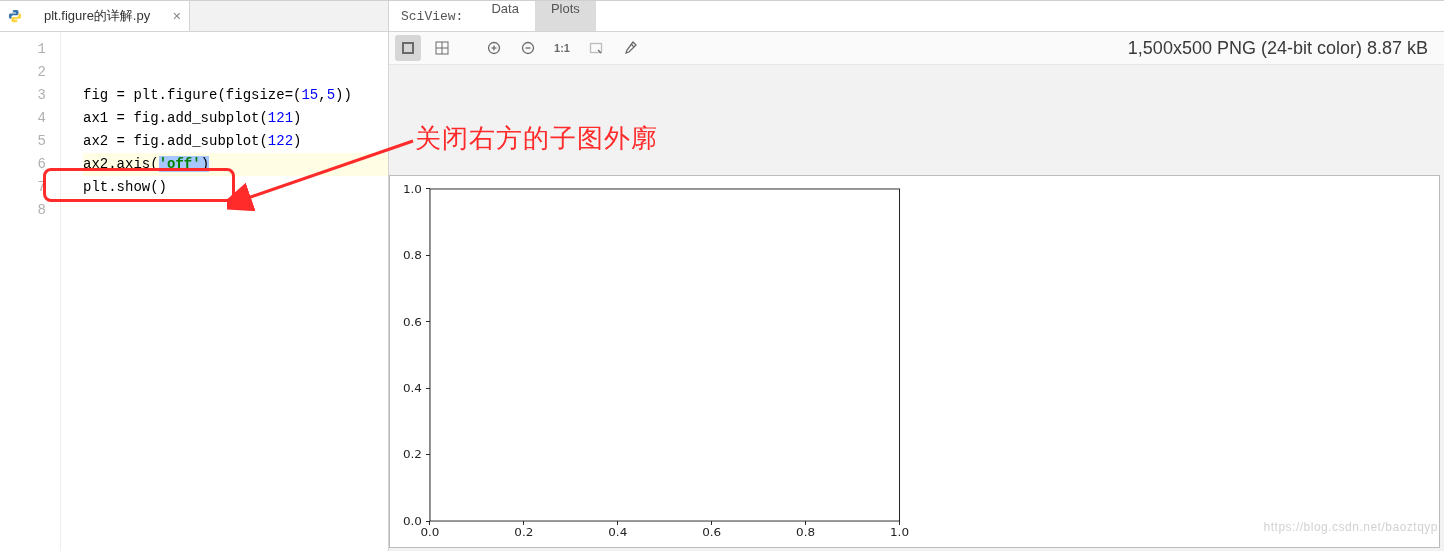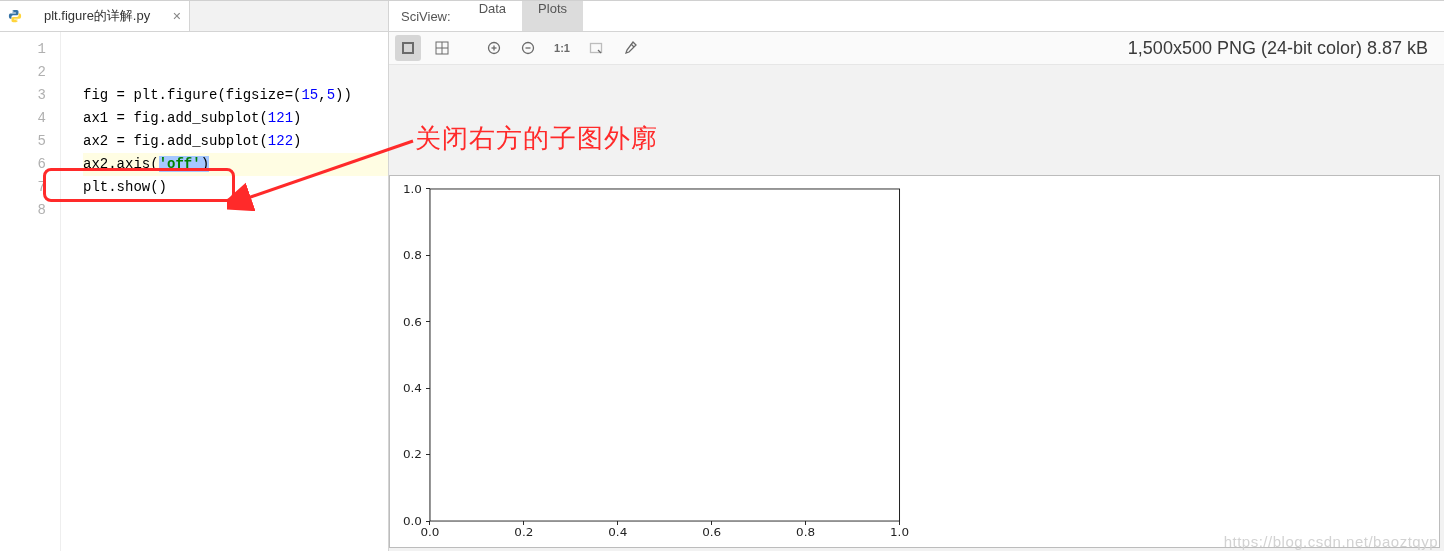--- a/index.html
+++ b/index.html
@@ -17,35 +17,35 @@
   .code-line{height:23px;white-space:pre;}
   .kw{color:#000080;font-weight:bold;}
   .num{color:#0000ff;}
   .str{color:#008000;font-weight:bold;}
   .hl-line{background:#fffde3;display:inline-block;width:100%;}
   .sel{background:#a6c8ff;}
   .red-box{position:absolute;border:3px solid #ff2a2a;border-radius:8px;pointer-events:none;}
   
   .sciview{flex:1;display:flex;flex-direction:column;}
   .sv-tabs{height:30px;display:flex;align-items:center;border-bottom:1px solid #d4d4d4;background:#fff;}
-  .sv-label{padding:0 12px;color:#555;}
+  .sv-label{padding:0 12px;color:#555;font-family:Liberation Mono, monospace;}
   .sv-tab{padding:0 16px;height:100%;display:flex;align-items:flex-start;color:#555;}
   .sv-tab.active{background:#dcdcdc;}
   .toolbar{height:32px;display:flex;align-items:center;border-bottom:1px solid #e6e6e6;background:#fafafa;padding:0 6px;gap:8px;position:relative;}
   .tool-btn{width:26px;height:26px;display:flex;align-items:center;justify-content:center;color:#6a6a6a;border-radius:3px;}
   .tool-btn.active{background:#d6d6d6;}
   .tool-btn svg{width:16px;height:16px;}
   .img-info{margin-left:auto;color:#3a3a3a;font-size:18px;padding-right:10px;white-space:nowrap;}
   .plot-zone{flex:1;position:relative;background:#f2f2f2;}
   .annotation{position:absolute;left:26px;top:56px;color:#ff2a2a;font-size:26px;font-family:"Microsoft YaHei","SimSun",sans-serif;letter-spacing:1px;}
   .arrow-svg{position:absolute;pointer-events:none;}
   .plot-canvas{position:absolute;left:0;top:110px;right:4px;bottom:4px;background:#fff;border:1px solid #bcbcbc;}
   .axis text{font:12px "DejaVu Sans",Arial,sans-serif;fill:#222;}
   .axis line,.axis path{stroke:#222;stroke-width:1;shape-rendering:crispEdges;}
-  .watermark{position:absolute;right:6px;bottom:2px;color:#d2d2d2;font-size:15px;letter-spacing:.5px;}
+  .watermark{position:absolute;right:6px;bottom:18px;color:#d2d2d2;font-size:12px;letter-spacing:.5px;}
 </style>
 </head>
 <body>
 
 <div class="editor-pane">
   <div class="file-tabs">
     <div class="file-tab">
       <span class="icon">
         <svg viewBox="0 0 16 16">
             <path fill="#3572A5" d="M7 1c-2 0-2 1-2 2v1h4v1H3c-1 0-2 .5-2 3s1 3 2 3h1V9c0-1 .5-2 2-2h4c1 0 2-.5 2-2V3c0-1-.5-2-2-2H7z"></path>

